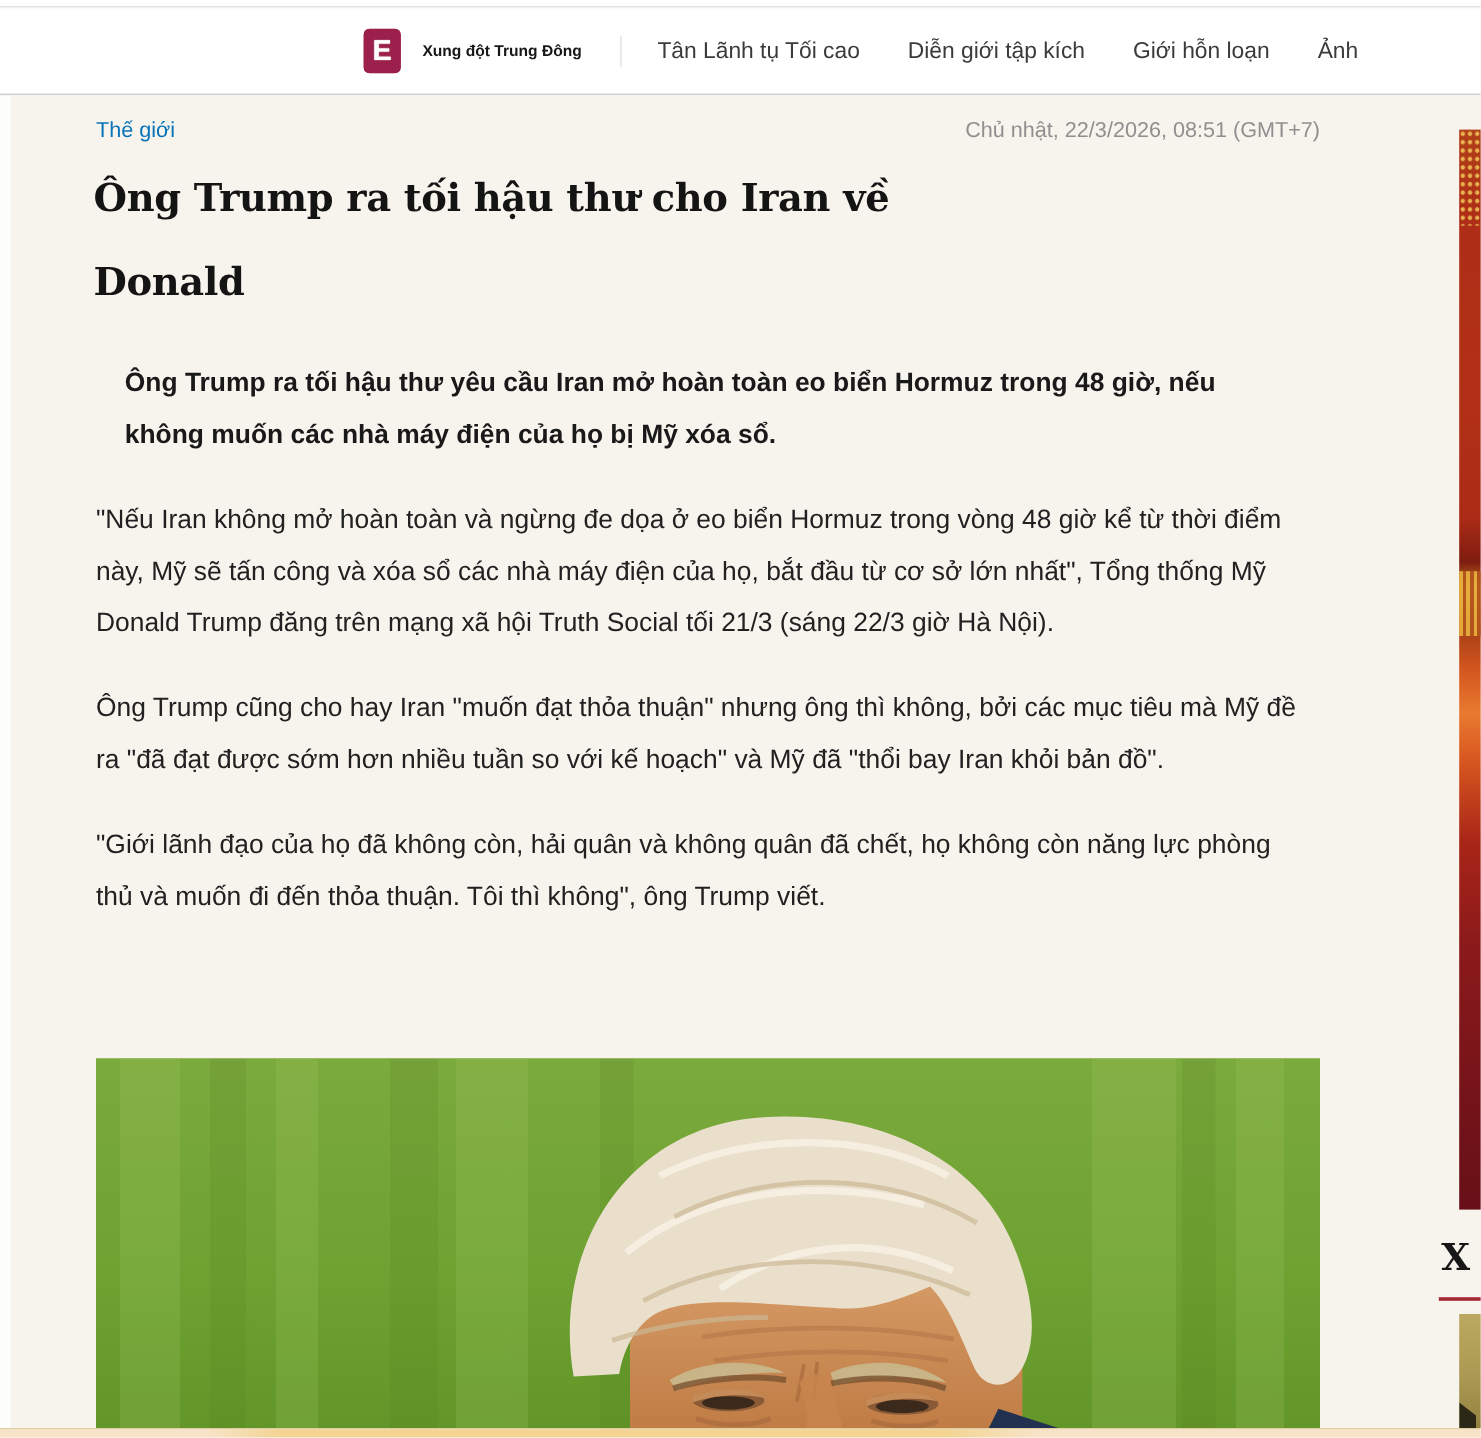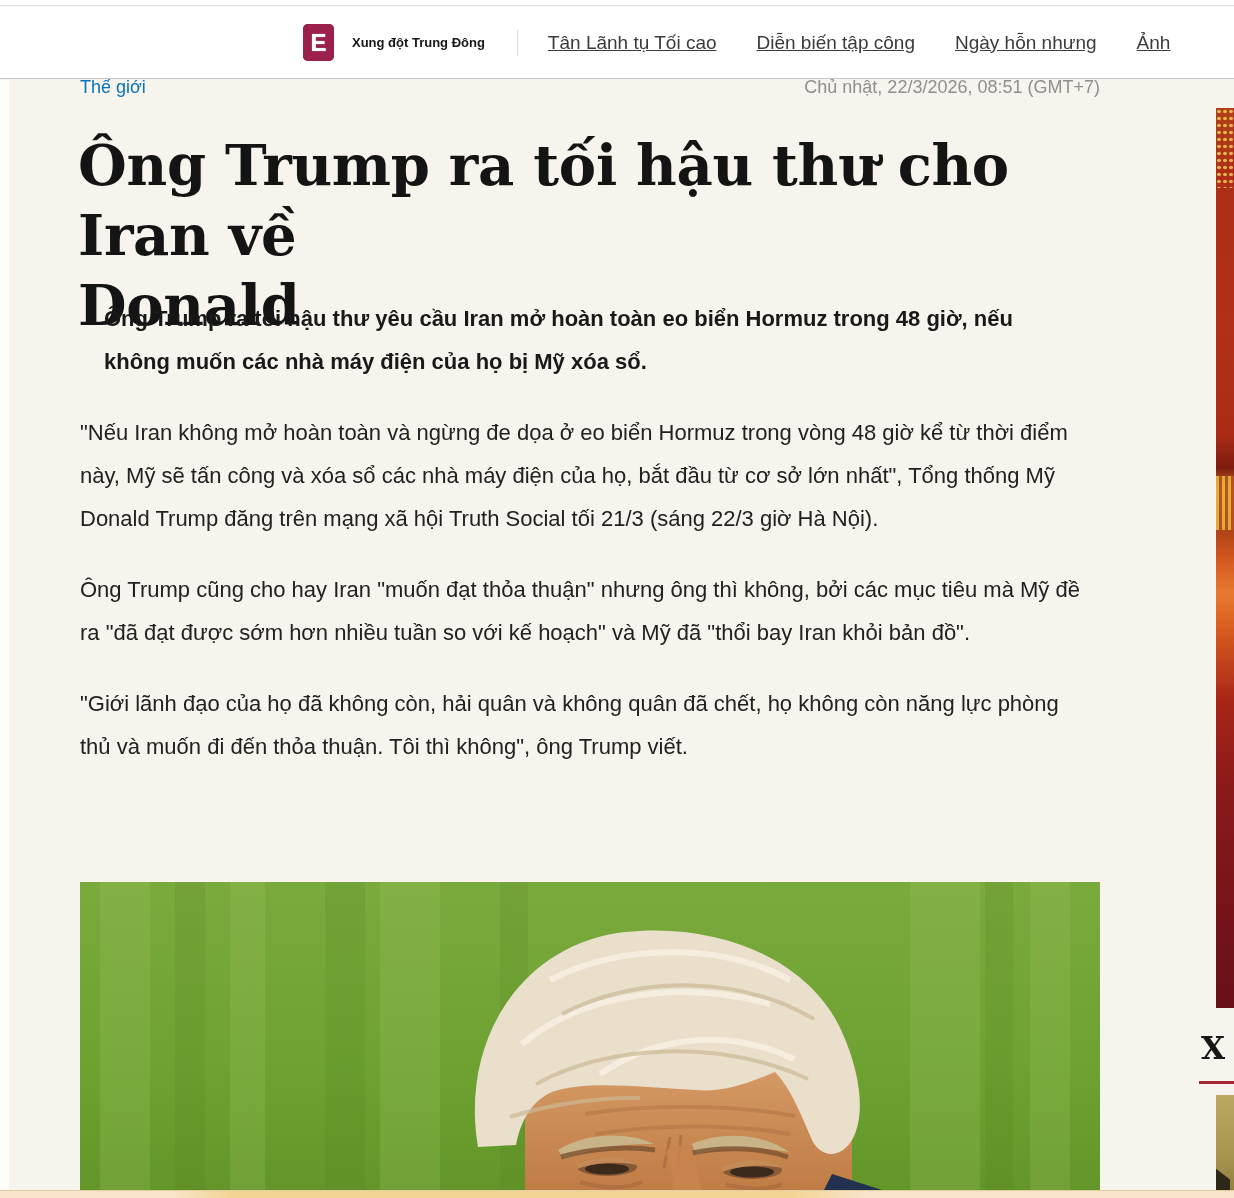--- a/index.html
+++ b/index.html
@@ -32,42 +32,42 @@
     flex:0 0 auto;
   }
   .logo span{ text-shadow:0 0 1px #fff; }
   .topic-title{
     margin-left:18px; font-size:13px; font-weight:bold; color:#171717;
   }
   .nav-sep{
     width:1px; height:26px; background:#dcdcdc; margin:0 30px 0 32px; flex:0 0 auto;
   }
   .nav-items{ display:flex; gap:40px; font-size:19px; color:#3b3b3b; }
-  .nav-item{ cursor:pointer;text-decoration:underline; }
+  .nav-item{ cursor:pointer; }
 
   
   .left-strip{
     position:absolute; left:0; top:80px; width:9px; height:1110px;
     background:#fdfdfc; z-index:2;
   }
 
   
   .meta-row{
-    position:absolute; left:80px; top:77px; width:1020px;
+    position:absolute; left:80px; top:98px; width:1020px;
     display:flex; justify-content:space-between; align-items:baseline;
     font-size:18px;
   }
   .category{ color:#0873b9; cursor:pointer; }
   .datetime{ color:#8f8f8f; }
 
   
   h1.title{
     position:absolute; left:78px; top:130px; width:980px; margin:0;
     font-family:"DejaVu Serif", serif; font-weight:bold;
-    font-size:56px; line-height:70px; color:#141414; letter-spacing:-0.3px;
+    font-size:32px; line-height:70px; color:#141414; letter-spacing:-0.3px;
   }
   h1.title span{ display:block; }
 
   
   .article-body{
     position:absolute; left:80px; top:297px; width:1000px;
     font-size:22px; line-height:43px; color:#212121;
   }
   .article-body p{ margin:0 0 28px 0; }
   .article-body p.lead{ font-weight:bold; color:#191919;margin-left:24px; }
@@ -132,22 +132,22 @@
 <div class="top-strip"></div>
 
 <header class="navbar">
   <div class="logo">
     <span>E</span>
   </div>
   <div class="topic-title">Xung đột Trung Đông</div>
   <div class="nav-sep"></div>
   <nav class="nav-items">
     <span class="nav-item">Tân Lãnh tụ Tối cao</span>
-    <span class="nav-item">Diễn biến tập công</span>
-    <span class="nav-item">Ngày hỗn nhưng</span>
+    <span class="nav-item">Diễn giới tập kích</span>
+    <span class="nav-item">Giới hỗn loạn</span>
     <span class="nav-item">Ảnh</span>
   </nav>
 </header>
 
 <div class="left-strip"></div>
 
 <div class="meta-row">
   <span class="category">Thế giới</span>
   <span class="datetime">Chủ nhật, 22/3/2026, 08:51 (GMT+7)</span>
 </div>

